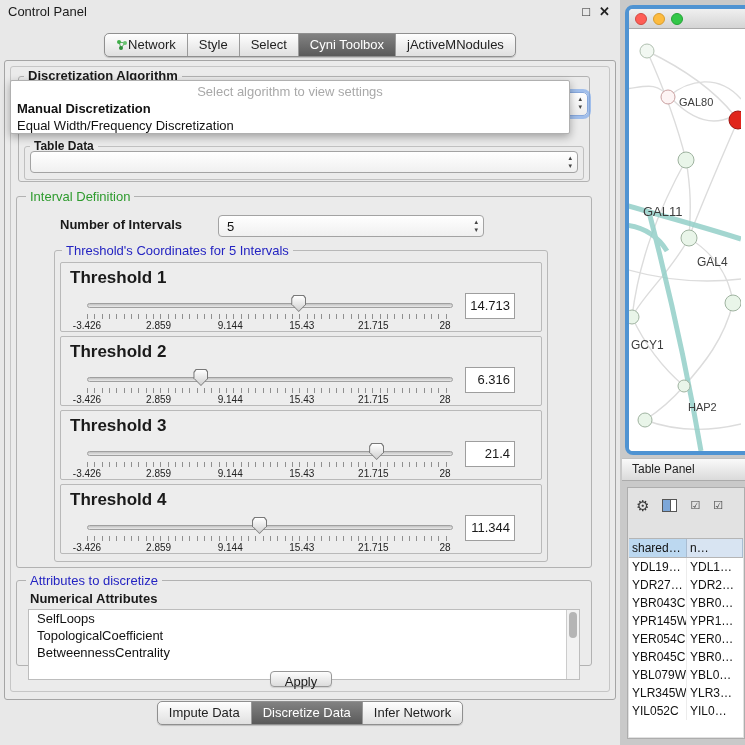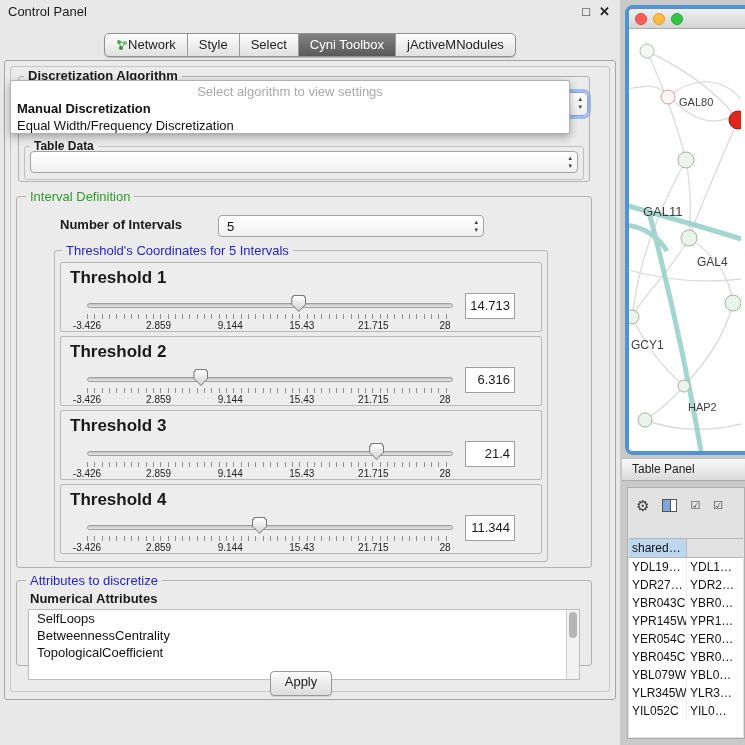--- a/index.html
+++ b/index.html
@@ -83,21 +83,21 @@
 
   
   .num-attr-label { position:absolute; left:30px; top:591px; font-weight:bold; font-size:13px; }
   .attr-list { position:absolute; left:28px; top:609px; width:552px; height:71px; background:#fff;
                border:1px solid #bdbdbd; overflow:hidden; }
   .attr-item { font-size:13px; line-height:17px; padding-left:8px; color:#111; }
   .attr-scroll { position:absolute; right:0; top:0; width:13px; height:100%; background:#f2f2f2;
                  border-left:1px solid #ccc; }
   .attr-thumb { position:absolute; left:2px; top:2px; width:8px; height:26px; background:#b5b5b5; border-radius:4px; }
 
-  .apply-btn { position:absolute; left:270px; top:671px; width:62px; height:25px; border:1px solid #989898;
+  .apply-btn { position:absolute; left:270px; top:671px; width:62px; height:16px; border:1px solid #989898;
                border-radius:4px; background:linear-gradient(#fdfdfd,#dcdcdc); font-size:13px;
                text-align:center; line-height:19px; box-shadow:0 1px 1px rgba(0,0,0,.12); }
 
   
   .net-window { position:absolute; left:625px; top:5px; width:126px; height:450px;
                 border:4px solid #4f93d2; border-radius:8px 0 0 8px; overflow:hidden; background:#fff; }
   .net-titlebar { height:20px; background:linear-gradient(#f0f0f0,#d4d4d4); border-bottom:1px solid #aaa; position:relative; }
   .light { position:absolute; top:4px; width:12px; height:12px; border-radius:50%; }
   .light.red    { left:6px;  background:#ff5d55; border:1px solid #cf4a42; }
   .light.yellow { left:24px; background:#fdbb3f; border:1px solid #d69c2f; }
@@ -112,21 +112,21 @@
   .table-outer { position:absolute; left:627px; top:487px; width:118px; height:252px;
                  background:#e2e2e2; border:1px solid #adadad; overflow:hidden; }
   .tp-toolbar { position:absolute; left:8px; top:5px; height:24px; display:flex; align-items:center; gap:13px; }
   .tb-icon { font-size:15px; color:#3a3a3a; line-height:1; }
   .tb-icon.small { font-size:11px; }
   .tb-cols { width:15px; height:13px; border:1px solid #555; background:#fff; position:relative; display:inline-block; }
   .tb-cols i { position:absolute; top:0; bottom:0; width:50%; }
   .tb-cols .c1 { left:0; background:#7da7d8; }
   .tb-cols .c2 { right:0; border-left:1px solid #555; background:#fff; }
   .tp-headrow { position:absolute; left:1px; right:1px; top:50px; height:20px; display:flex;
-                border-top:1px solid #b5b5b5; border-bottom:1px solid #b5b5b5;flex-direction:column; }
+                border-top:1px solid #b5b5b5; border-bottom:1px solid #b5b5b5; }
   .tp-hcell { flex:1; background:#d8e4f2; font-size:12px; line-height:18px; padding-left:3px;
               color:#111; border-right:1px solid #a9bdd2; overflow:hidden; white-space:nowrap; }
   .tp-hcell.first { flex:none; width:58px; background:#bcd8f0; }
   .tp-rows { position:absolute; left:1px; right:1px; top:70px; bottom:1px; background:#fff; overflow:hidden; }
   .tp-row { height:18px; display:flex; font-size:12px; color:#111; }
   .tp-cell { flex:1; line-height:18px; padding-left:3px; overflow:hidden; white-space:nowrap; }
   .tp-cell.first { flex:none; width:58px; border-right:1px solid #ececec; }
 </style>
 </head>
 <body>
@@ -273,30 +273,43 @@
     <div class="thr-value">11.344</div>
   </div>
 </div>
 
   <div class="group attr-group"></div>
   <span class="gtitle blue" style="left:26px;top:573px;">Attributes to discretize</span>
   <span class="num-attr-label">Numerical Attributes</span>
   <div class="attr-list">
     <div id="attr-items">
         <div class="attr-item">SelfLoops</div>
+        <div class="attr-item">TopologicalCoefficient</div>
         <div class="attr-item">BetweennessCentrality</div>
-        <div class="attr-item">TopologicalCoefficient</div>
       </div>
     <div class="attr-scroll">
       <div class="attr-thumb"></div>
     </div>
   </div>
 
   <div class="apply-btn">Apply</div>
 
+  <div class="tabbar bottom">
+    <div class="seg-control" id="bottom-tabs">
+        <div class="seg">
+          <span>Impute Data</span>
+        </div>
+        <div class="seg active">
+          <span>Discretize Data</span>
+        </div>
+        <div class="seg">
+          <span>Infer Network</span>
+        </div>
+      </div>
+  </div>
 
   <div class="popup">
     <div class="ph">Select algorithm to view settings</div>
     <div class="dd-items" id="dropdown-items">
         <div class="dd-item bold">Manual Discretization</div>
         <div class="dd-item">Equal Width/Frequency Discretization</div>
       </div>
   </div>
 </div>
 

